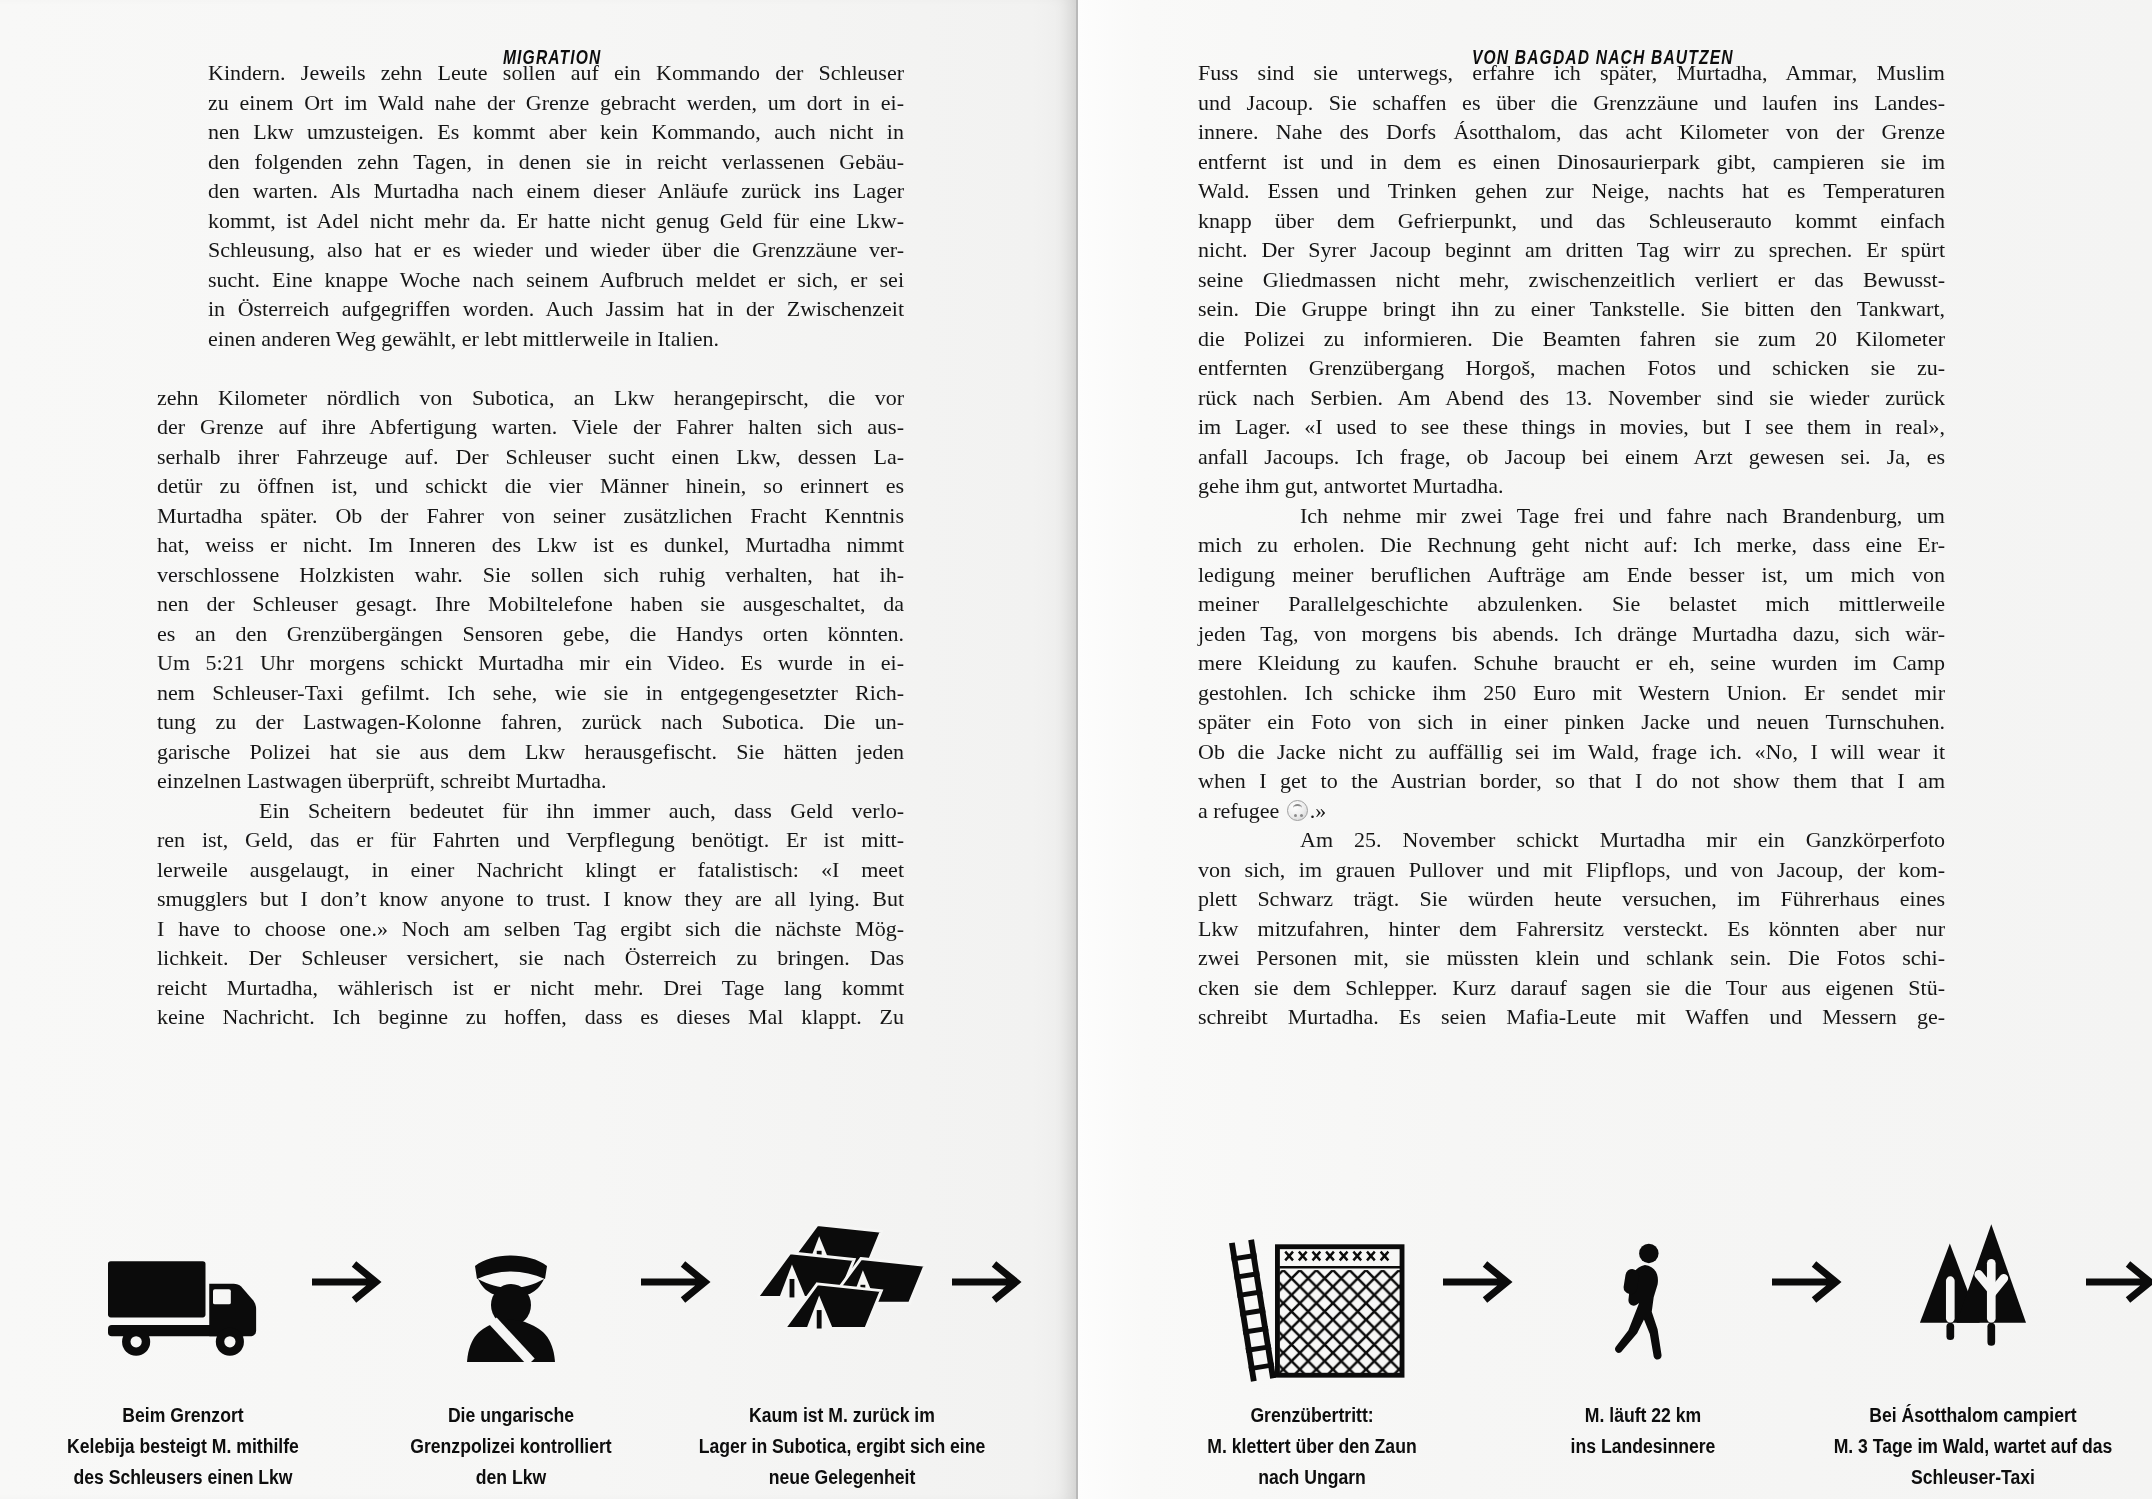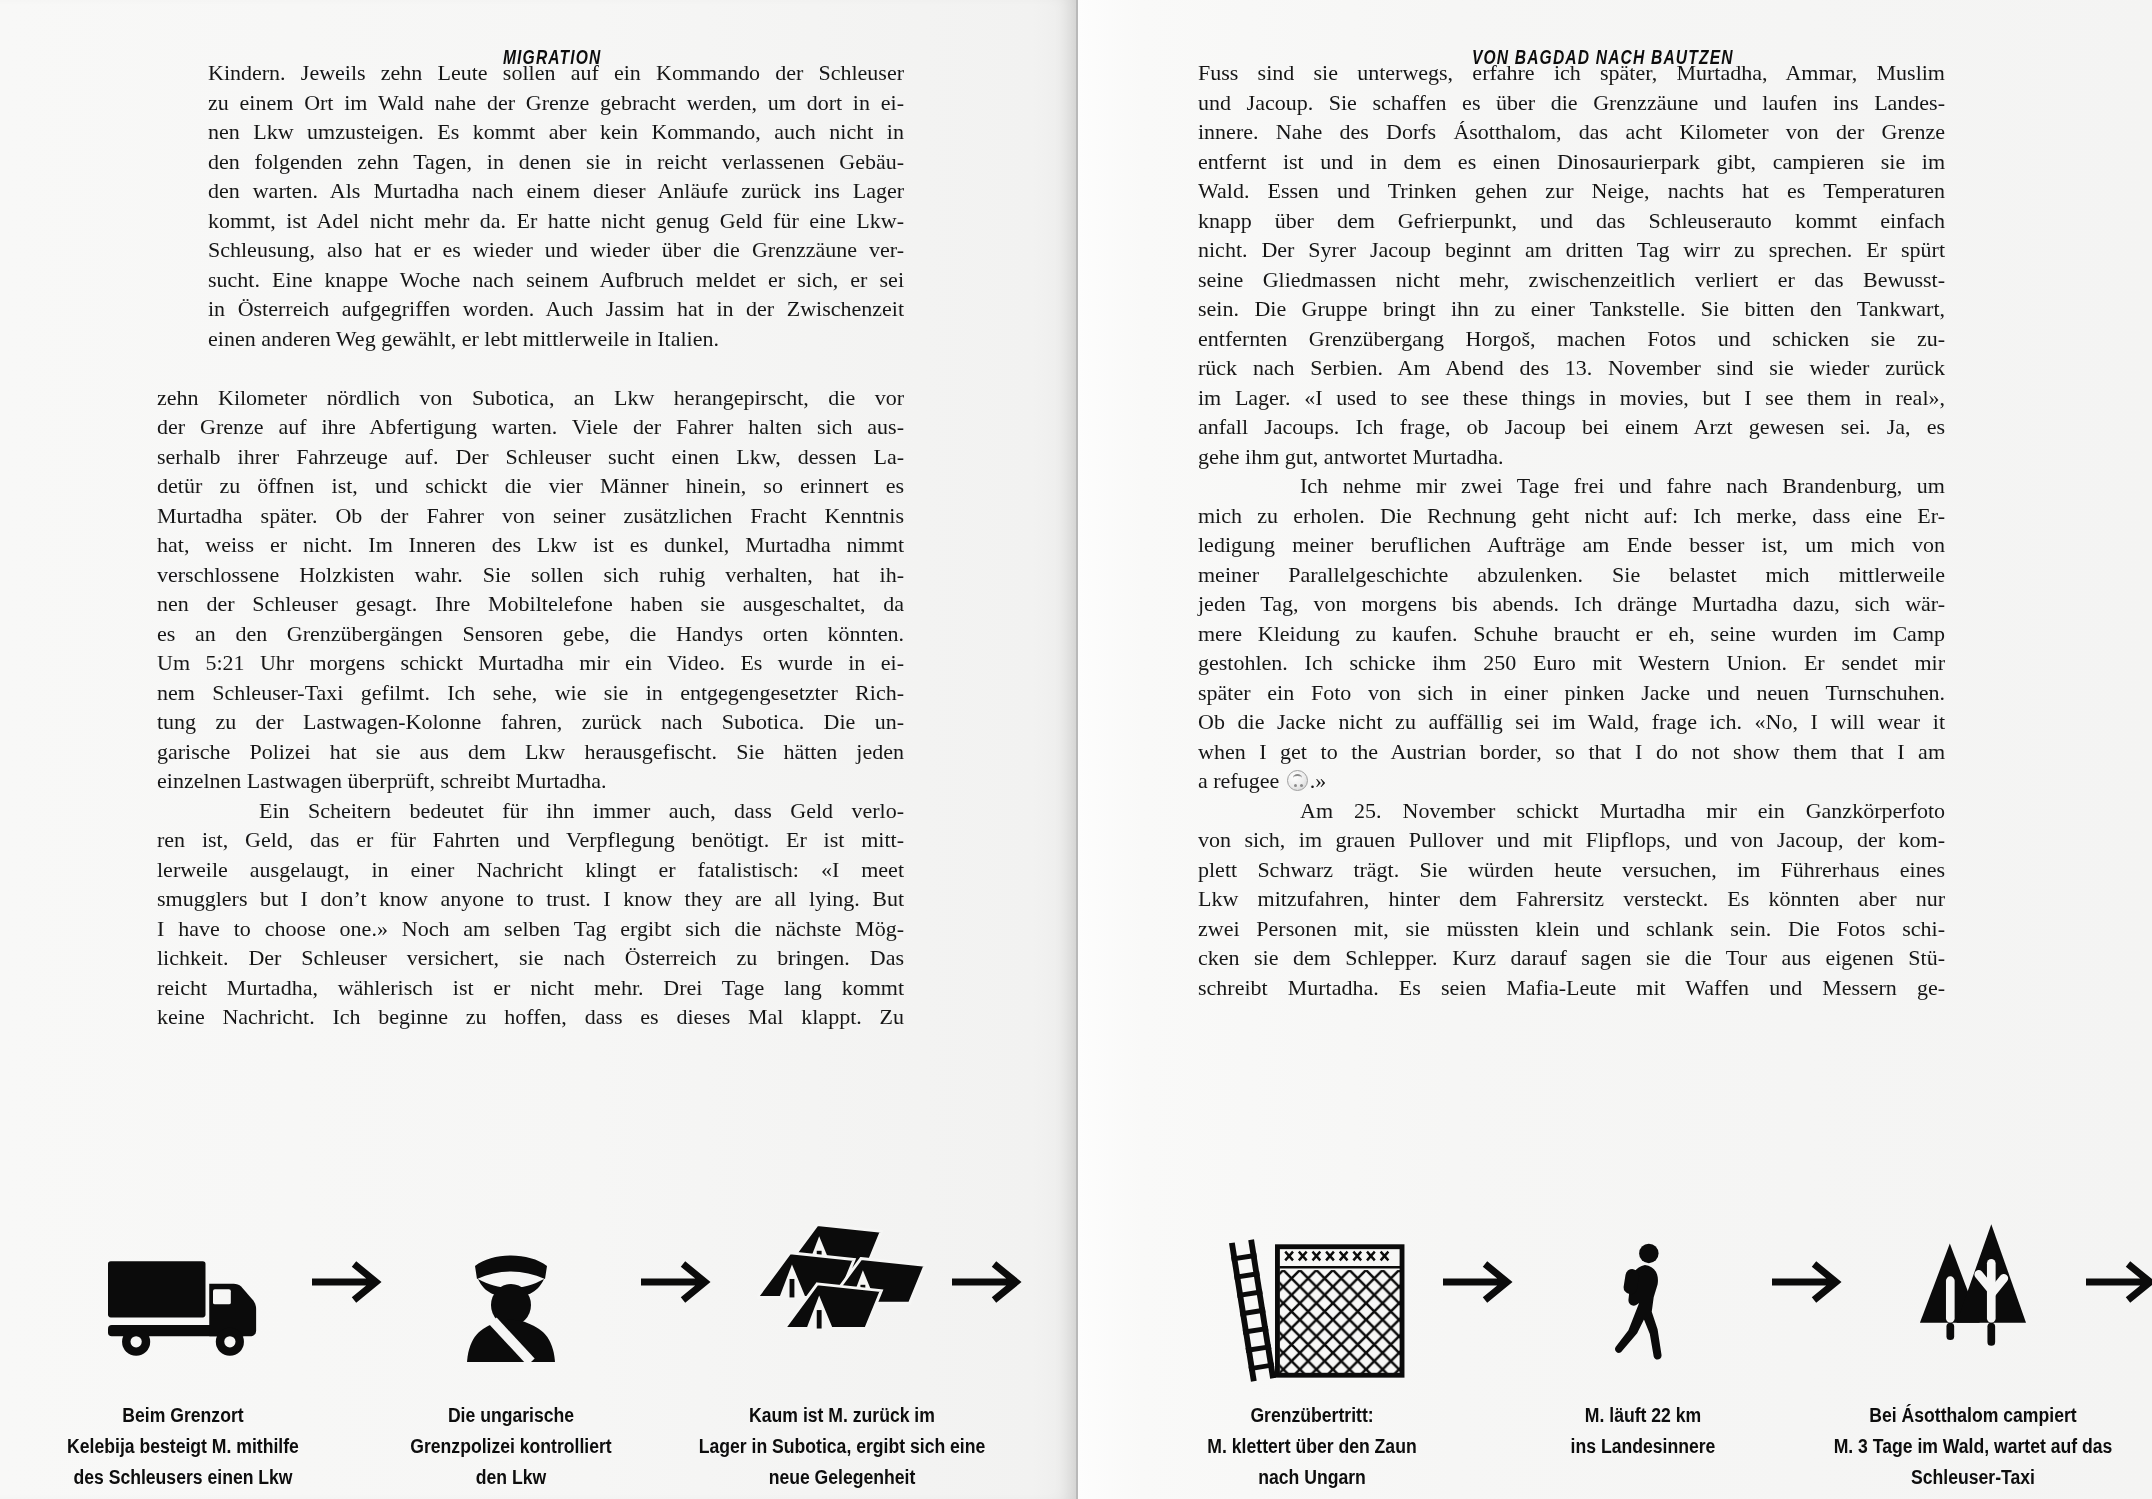--- a/index.html
+++ b/index.html
@@ -173,20 +173,21 @@
       <div class="para end">
           <div class="line">Fuss sind sie unterwegs, erfahre ich später, Murtadha, Ammar, Muslim</div>
           <div class="line">und Jacoup. Sie schaffen es über die Grenzzäune und laufen ins Landes-</div>
           <div class="line">innere. Nahe des Dorfs Ásotthalom, das acht Kilometer von der Grenze</div>
           <div class="line">entfernt ist und in dem es einen Dinosaurierpark gibt, campieren sie im</div>
           <div class="line">Wald. Essen und Trinken gehen zur Neige, nachts hat es Temperaturen</div>
           <div class="line">knapp über dem Gefrierpunkt, und das Schleuserauto kommt einfach</div>
           <div class="line">nicht. Der Syrer Jacoup beginnt am dritten Tag wirr zu sprechen. Er spürt</div>
           <div class="line">seine Gliedmassen nicht mehr, zwischenzeitlich verliert er das Bewusst-</div>
           <div class="line">sein. Die Gruppe bringt ihn zu einer Tankstelle. Sie bitten den Tankwart,</div>
+          <div class="line">die Polizei zu informieren. Die Beamten fahren sie zum 20 Kilometer</div>
           <div class="line">entfernten Grenzübergang Horgoš, machen Fotos und schicken sie zu-</div>
           <div class="line">rück nach Serbien. Am Abend des 13. November sind sie wieder zurück</div>
           <div class="line">im Lager. «I used to see these things in movies, but I see them in real»,</div>
           <div class="line">anfall Jacoups. Ich frage, ob Jacoup bei einem Arzt gewesen sei. Ja, es</div>
           <div class="line">gehe ihm gut, antwortet Murtadha.</div>
         </div>
       <div class="para indent-first end">
           <div class="line">Ich nehme mir zwei Tage frei und fahre nach Brandenburg, um</div>
           <div class="line">mich zu erholen. Die Rechnung geht nicht auf: Ich merke, dass eine Er-</div>
           <div class="line">ledigung meiner beruflichen Aufträge am Ende besser ist, um mich von</div>

